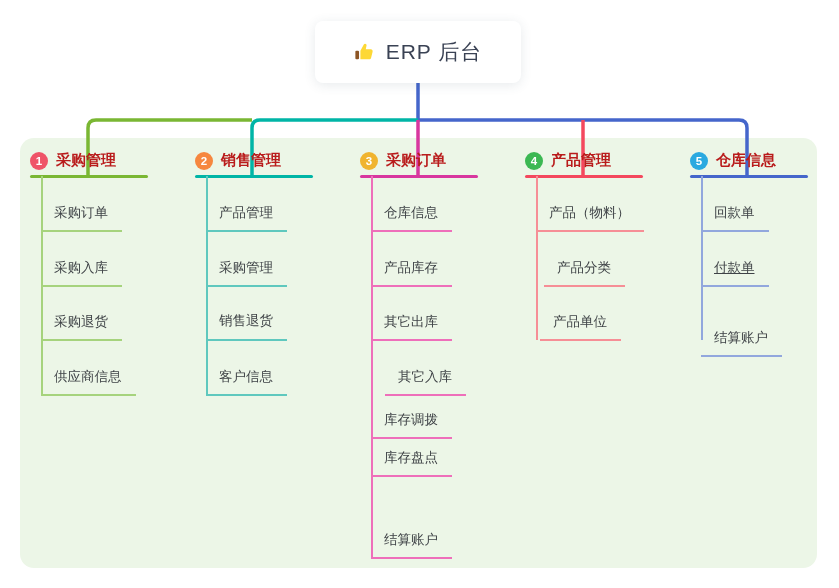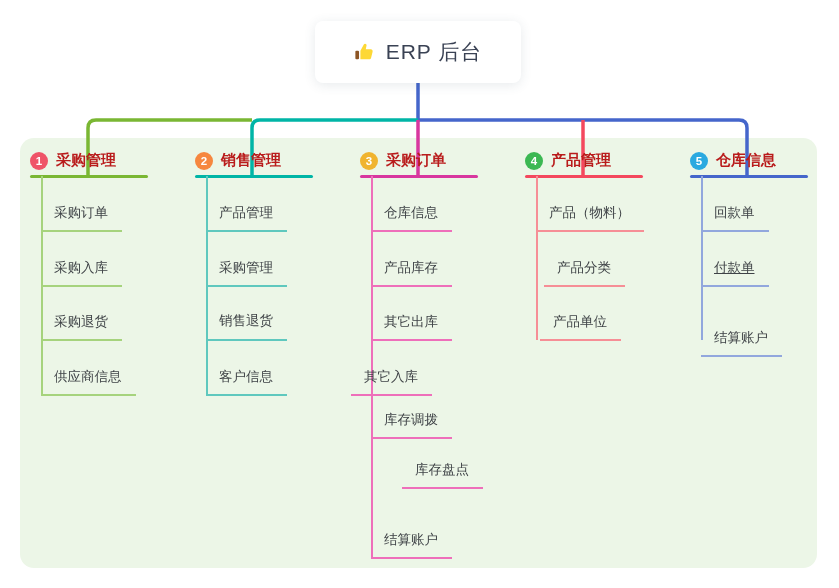--- a/index.html
+++ b/index.html
@@ -88,23 +88,23 @@
   <div class="b3">
     <div class="branch-header" style="left:360px;">
       <span class="badge">3</span>
       <span class="branch-title">采购订单</span>
     </div>
     <div class="hrule" style="left:360px;"></div>
     <div class="vkid" style="left:371px;top:176px;height:383px;"></div>
     <div class="child" style="left:371px;top:203px;">仓库信息</div>
     <div class="child" style="left:371px;top:258px;">产品库存</div>
     <div class="child" style="left:371px;top:312px;">其它出库</div>
-    <div class="child" style="left:351px;top:367px;">其它入库</div>
+    <div class="child" style="left:385px;top:367px;">其它入库</div>
     <div class="child" style="left:371px;top:410px;">库存调拨</div>
-    <div class="child" style="left:371px;top:460px;margin-left:31px;">库存盘点</div>
+    <div class="child" style="left:371px;top:448px;">库存盘点</div>
     <div class="child" style="left:371px;top:530px;">结算账户</div>
   </div>
 
   <div class="b4">
     <div class="branch-header" style="left:525px;">
       <span class="badge">4</span>
       <span class="branch-title">产品管理</span>
     </div>
     <div class="hrule" style="left:525px;"></div>
     <div class="vkid" style="left:536px;top:176px;height:164px;"></div>

